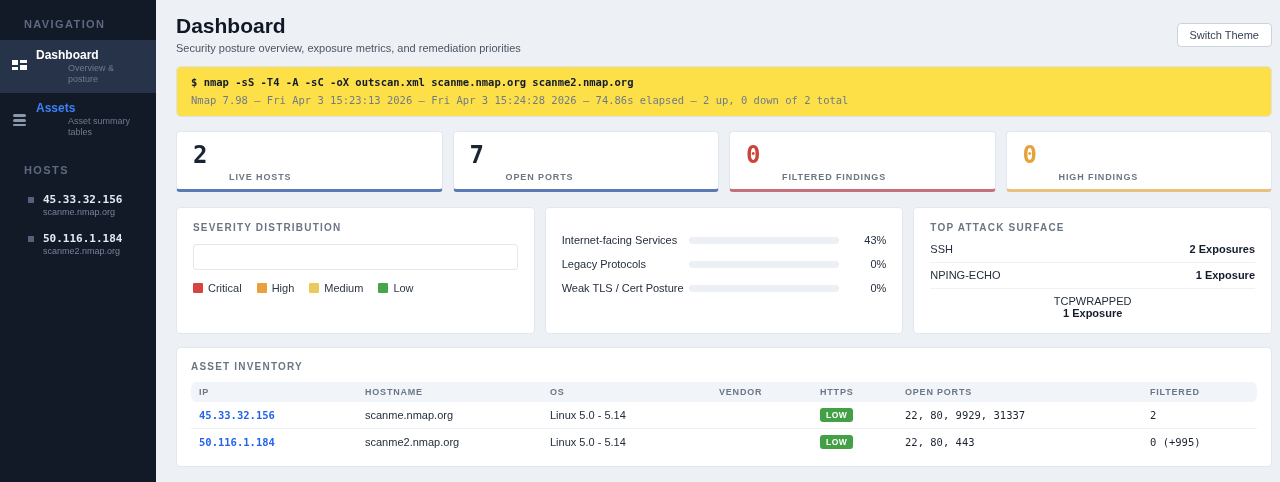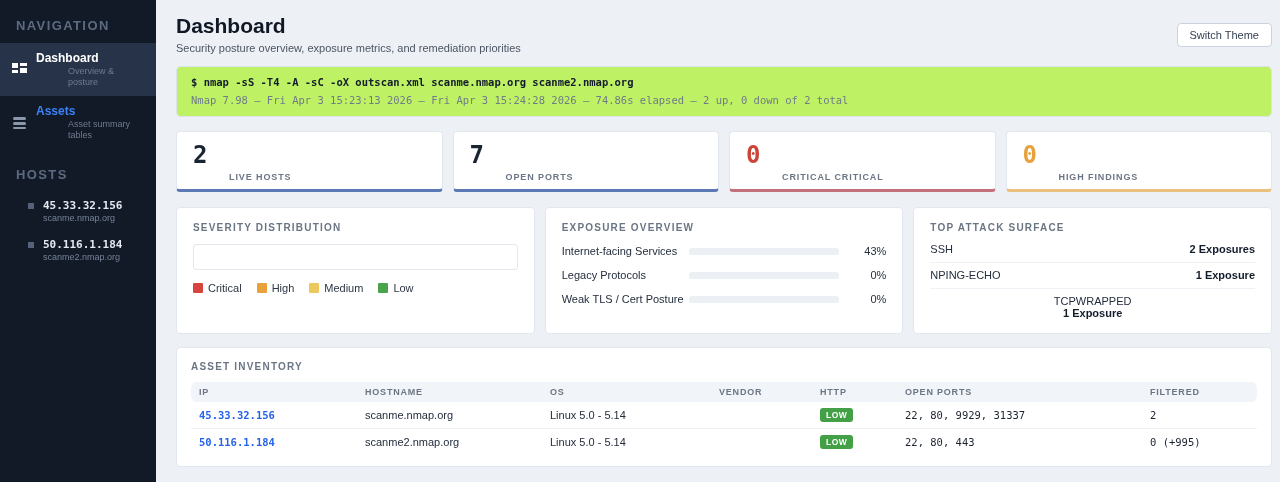--- a/index.html
+++ b/index.html
@@ -12,22 +12,22 @@
   }
 
   
   .sidebar {
     width:156px; min-width:156px; height:482px;
     background:#121927;
     padding:14px 12px;
     display:flex; flex-direction:column;
   }
   .nav-label {
-    font-size:13px; font-weight:bold; letter-spacing:1.4px;
-    color:#5d6b80; margin:4px 4px 10px;
+    font-size:11px; font-weight:bold; letter-spacing:1.4px;
+    color:#5d6b80; margin:4px 12px 10px;
   }
   .hosts-label { margin-top:18px; }
   .nav-item {
     display:flex; align-items:center; gap:9px;
     padding:8px 12px; margin:0 -12px; cursor:pointer;
   }
   .nav-item.active { background:#273349; }
   .nav-icon { width:15px; height:15px; display:inline-flex; }
   .nav-text { display:flex; flex-direction:column; }
   .nav-title { font-size:12px; font-weight:bold; color:#3b82f6; line-height:14px; }
@@ -53,21 +53,21 @@
   h1 { font-size:21px; font-weight:bold; color:#101826; line-height:24px; }
   .subtitle { font-size:11px; color:#4b5563; margin-top:4px; }
   .theme-btn {
     margin-top:9px;
     background:#ffffff; border:1px solid #cbd3de; border-radius:4px;
     padding:5px 12px; font-size:11px; color:#333f50;
     font-family:"Liberation Sans", sans-serif; cursor:pointer;
   }
 
   .cmd-box {
-    margin-top:12px; background:#bef264;
+    margin-top:12px; background:#fde047;
     border:1px solid #dde3eb; border-radius:5px;
     padding:8px 14px;
   }
   .cmd-line {
     font-family:"DejaVu Sans Mono", monospace;
     font-size:10.5px; font-weight:bold; color:#141c2b; line-height:15px;
   }
   .cmd-meta {
     font-family:"DejaVu Sans Mono", monospace;
     font-size:10.5px; color:#707b8a; line-height:15px; margin-top:3px;
@@ -223,21 +223,21 @@
     <div class="stat-card" style="border-bottom-color: rgb(91, 122, 181);">
       <div class="stat-value" style="color: rgb(27, 36, 51);">2</div>
       <div class="stat-label">LIVE HOSTS</div>
     </div>
     <div class="stat-card" style="border-bottom-color: rgb(91, 122, 181);">
       <div class="stat-value" style="color: rgb(27, 36, 51);">7</div>
       <div class="stat-label">OPEN PORTS</div>
     </div>
     <div class="stat-card" style="border-bottom-color: rgb(196, 112, 122);">
       <div class="stat-value" style="color: rgb(204, 68, 55);">0</div>
-      <div class="stat-label">CRITICAL CRITICAL</div>
+      <div class="stat-label">FILTERED FINDINGS</div>
     </div>
     <div class="stat-card" style="border-bottom-color: rgb(233, 192, 126);">
       <div class="stat-value" style="color: rgb(230, 162, 60);">0</div>
       <div class="stat-label">HIGH FINDINGS</div>
     </div>
   </div>
 
   <div class="panels-row">
 
     <div class="panel">
@@ -257,21 +257,20 @@
           <span class="legend-label">Medium</span>
         </span>
         <span class="legend-item">
           <span class="legend-swatch" style="background-color: rgb(71, 164, 75);"></span>
           <span class="legend-label">Low</span>
         </span>
       </div>
     </div>
 
     <div class="panel">
-      <div class="panel-title">EXPOSURE OVERVIEW</div>
       <div class="exp-row">
         <span class="exp-label">Internet-facing Services</span>
         <span class="exp-track"><span class="exp-fill" style="width: 43%; background-color: rgb(47, 107, 219);"></span></span>
         <span class="exp-pct">43%</span>
       </div>
       <div class="exp-row">
         <span class="exp-label">Legacy Protocols</span>
         <span class="exp-track"><span class="exp-fill" style="width: 0%; background-color: rgb(47, 107, 219);"></span></span>
         <span class="exp-pct">0%</span>
       </div>
@@ -301,21 +300,21 @@
   </div>
 
   <section class="inventory">
     <div class="panel-title">ASSET INVENTORY</div>
     <div class="table">
       <div class="t-row t-head">
         <span class="t-cell">IP</span>
         <span class="t-cell">HOSTNAME</span>
         <span class="t-cell">OS</span>
         <span class="t-cell">VENDOR</span>
-        <span class="t-cell">HTTP</span>
+        <span class="t-cell">HTTPS</span>
         <span class="t-cell">OPEN PORTS</span>
         <span class="t-cell">FILTERED</span>
       </div>
       <div class="t-body">
         <div class="t-row">
           <span class="t-cell cell-ip">45.33.32.156</span>
           <span class="t-cell">scanme.nmap.org</span>
           <span class="t-cell">Linux 5.0 - 5.14</span>
           <span class="t-cell"></span>
           <span class="t-cell"><span class="risk-badge" style="background-color: rgb(67, 160, 71);">LOW</span></span>

